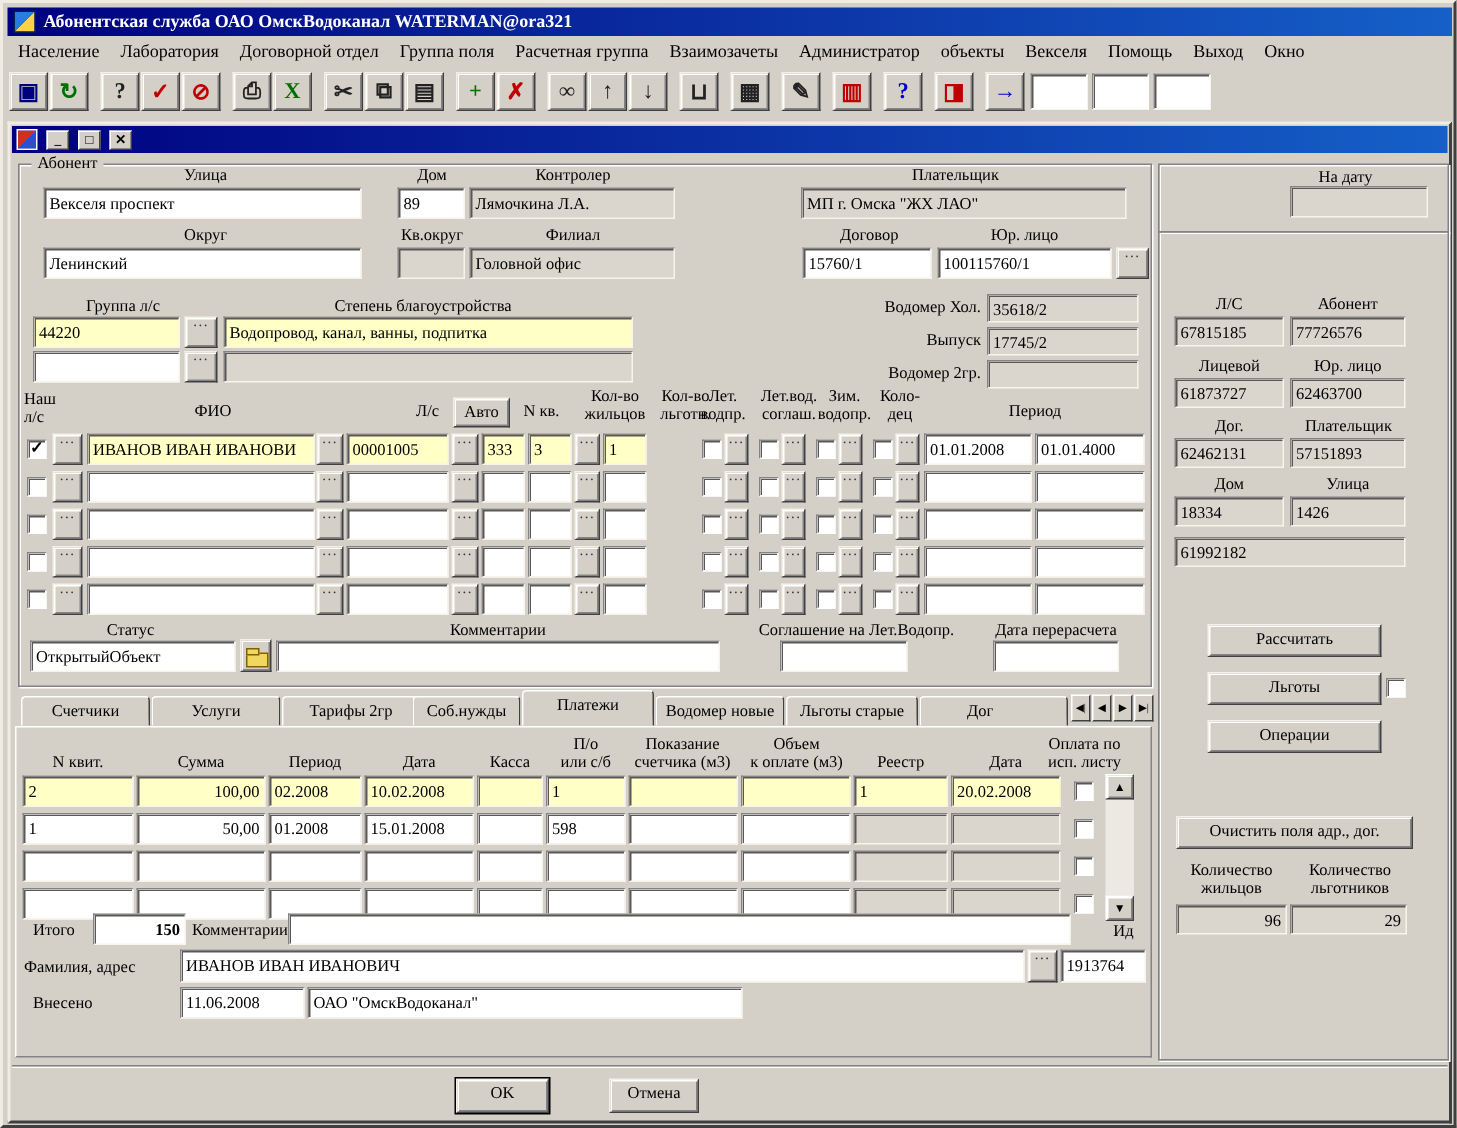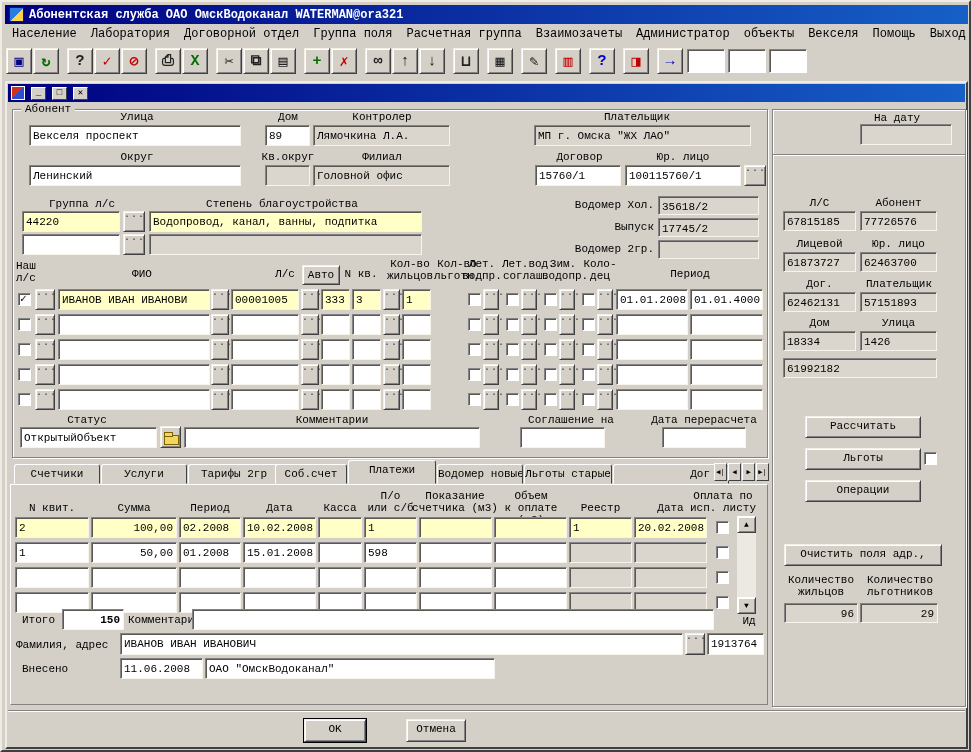--- a/index.html
+++ b/index.html
@@ -1,18 +1,18 @@
 <!DOCTYPE html>
 <html><head>
 <meta charset="utf-8">
 <style>
   html,body{margin:0;padding:0;background:#808080}
   .root{position:relative;width:971px;height:752px;background:#d4d0c8;box-sizing:border-box;
         border:2px solid;border-color:#f0ece4 #404040 #404040 #f0ece4;
-        font-family:Liberation Mono, monospace;font-size:11px;color:#000;overflow:hidden}
+        font-family:Liberation Serif, serif;font-size:11px;color:#000;overflow:hidden}
   .abs{position:absolute}
   .titlebar{left:3px;top:3px;width:963px;height:19px;background:linear-gradient(90deg,#000080,#1660c8);
             color:#fff;font-weight:bold;font-size:12px;display:flex;align-items:center;gap:5px;padding:0 4px;box-sizing:border-box}
   .appicon{width:13px;height:13px;background:linear-gradient(135deg,#2a7de0 50%,#ffd24a 50%);border:1px solid #00224a;flex:0 0 auto}
   .menubar{left:3px;top:22px;width:963px;height:20px;display:flex;align-items:center;font-size:12px}
   .menubar span{padding:2px 7px;white-space:nowrap}
   .toolbar{left:4px;top:44px;width:963px;height:30px;display:flex;align-items:center}
   .tbtn{width:26px;height:26px;background:#d4d0c8;border:1px solid;border-color:#f4f0e8 #404040 #404040 #f4f0e8;
         box-shadow:inset 1px 1px 0 #fff,inset -1px -1px 0 #848284;display:flex;align-items:center;justify-content:center;
         font-size:15px;font-weight:bold;margin-right:1px;box-sizing:border-box}
@@ -341,25 +341,25 @@
   <div class="L" style="left:255px;top:412px;width:150px">Комментарии</div>
   <div class="F" style="left:182px;top:425px;width:296px"></div>
   <div class="L" style="left:490px;top:412px;width:158px">Соглашение на Лет.Водопр.</div>
   <div class="F" style="left:518px;top:425px;width:85px"></div>
   <div class="L" style="left:642px;top:412px;width:120px">Дата перерасчета</div>
   <div class="F" style="left:660px;top:425px;width:84px"></div>
 
   <div class="tab" style="left:12px;width:86px">Счетчики</div>
   <div class="tab" style="left:99px;width:86px">Услуги</div>
   <div class="tab" style="left:186px;width:92px">Тарифы 2гр</div>
-  <div class="tab" style="left:273px;width:72px">Соб.счет</div>
+  <div class="tab" style="left:273px;width:72px">Соб.нужды</div>
   <div class="tab on" style="left:346px;width:88px">Платежи</div>
   <div class="tab" style="left:435px;width:86px">Водомер новые</div>
   <div class="tab" style="left:522px;width:88px">Льготы старые</div>
-  <div class="tab" style="left:611px;width:116px;text-align:right;padding-right:18px">Дог</div>
+  <div class="tab" style="left:611px;width:99px;padding-right:18px">Дог</div>
   <div class="sscroll" style="left:712px;top:461px">◀|</div>
   <div class="sscroll" style="left:726px;top:461px">◀</div>
   <div class="sscroll" style="left:740px;top:461px">▶</div>
   <div class="sscroll" style="left:754px;top:461px">▶|</div>
 
   <div class="panel" style="left:8px;top:482px;width:758px;height:221px"></div>
 
   <div class="L" style="left:13px;top:500px;width:74px;z-index:2">N квит.</div>
   <div class="L" style="left:89px;top:500px;width:86px;z-index:2">Сумма</div>
   <div class="L" style="left:177px;top:500px;width:62px;z-index:2">Период</div>

